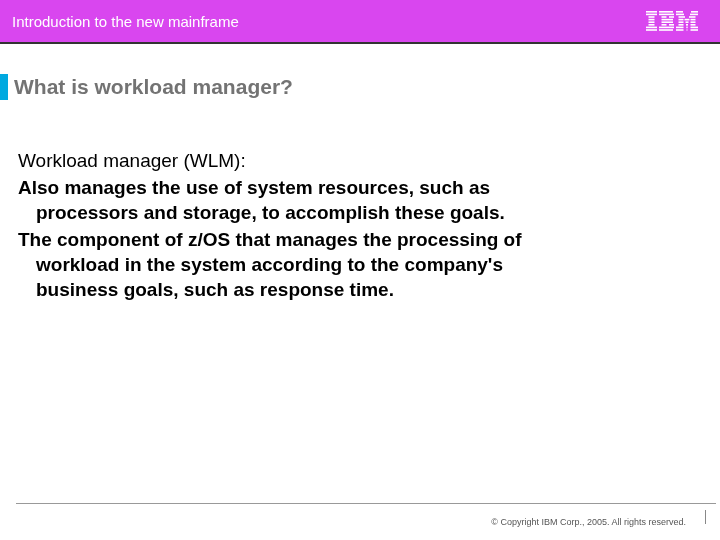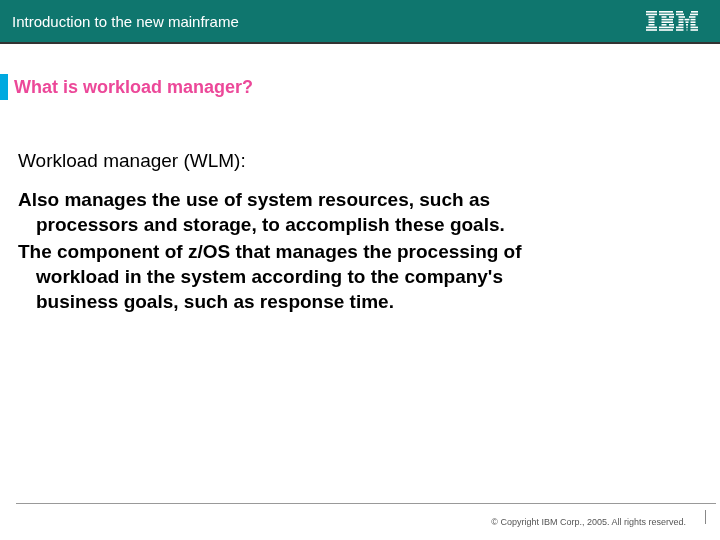--- a/index.html
+++ b/index.html
@@ -7,21 +7,21 @@
     width: 720px;
     height: 540px;
     background: #ffffff;
     font-family: Arial, Helvetica, sans-serif;
     position: relative;
     overflow: hidden;
   }
   .header-bar {
     width: 100%;
     height: 42px;
-    background: #0f766e;
+    background: #d946ef;
     display: flex;
     align-items: center;
     justify-content: space-between;
     padding: 0 22px 0 12px;
   }
   .header-title {
     color: #ffffff;
     font-size: 15px;
     font-weight: 400;
   }
@@ -42,35 +42,35 @@
     padding-left: 0;
   }
   .title-accent {
     width: 8px;
     height: 26px;
     background: #00a9e0;
     margin-right: 6px;
     flex-shrink: 0;
   }
   .slide-title {
-    font-size: 18px;
+    font-size: 21px;
     font-weight: bold;
-    color: #ec4899;
+    color: #737373;
   }
   .content-area {
     padding: 48px 28px 0 18px;
   }
   .body-text {
     font-size: 19px;
     line-height: 1.32;
     color: #000000;
   }
   .lead-line {
     font-weight: 400;
-    margin-bottom: 14px;
+    margin-bottom: 2px;
   }
   .para-bold {
     font-weight: bold;
     margin-bottom: 2px;
   }
   .indent-cont {
     padding-left: 18px;
   }
   .footer {
     position: absolute;

